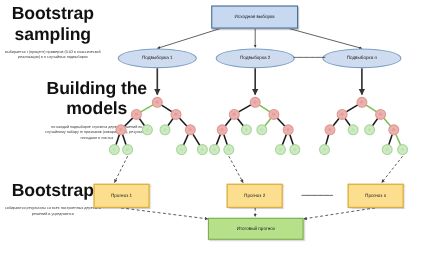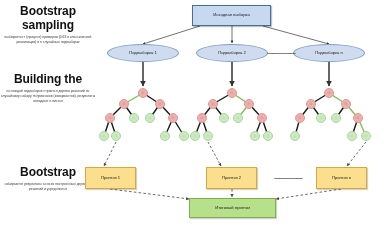--- a/index.html
+++ b/index.html
@@ -9,29 +9,29 @@
     font-family:"Liberation Sans", sans-serif;
     overflow:hidden;
     position:relative;
   }
   #stage{position:absolute;left:0;top:0;width:390px;height:220px;}
   svg.layer{position:absolute;left:0;top:0;width:390px;height:220px;overflow:visible;}
 
   
   .section{position:absolute;width:96px;text-align:center;}
   .section .title{
-    font-size:12px;font-weight:bold;color:#111;line-height:1.18;
+    font-size:16px;font-weight:bold;color:#111;line-height:1.18;
     letter-spacing:-0.1px;
   }
   .section .caption{
     margin-top:3px;
     font-size:3.4px;color:#3a3a3a;line-height:1.5;
   }
   #sec-sampling{left:0px;top:4px;}
-  #sec-building{left:0px;top:72px;}
+  #sec-building{left:0px;top:72px;padding-left:40px;}
   #sec-aggregating{left:0px;top:165px;}
 
   
   .node{position:absolute;box-sizing:border-box;display:flex;align-items:center;justify-content:center;}
   .node .lbl{font-size:4.2px;color:#1a1a1a;text-align:center;line-height:1.1;}
 
   .box-source{
     background:#c6d9f0;border:1.1px solid #4a6f96;
     box-shadow:1px 1px 1px rgba(0,0,0,.25);
   }
@@ -142,20 +142,21 @@
     <div class="title">
       <div>Bootstrap</div>
       <div>sampling</div>
     </div>
     <div class="caption">выбирается r (процент) примеров (0.63 в классической реализации) в n случайных подвыборок</div>
   </div>
 
   <div class="section" id="sec-building">
     <div class="title">
       <div>Building the</div>
+      <div>models</div>
     </div>
     <div class="caption">по каждой подвыборке строится дерево решений по случайному набору m признаков (ковариантов), результаты попадают в листья</div>
   </div>
 
   <div class="section" id="sec-aggregating">
     <div class="title">
       <div>Bootstrap</div>
     </div>
     <div class="caption">собираются результаты со всех построенных деревьев решений и усредняются</div>
   </div>

